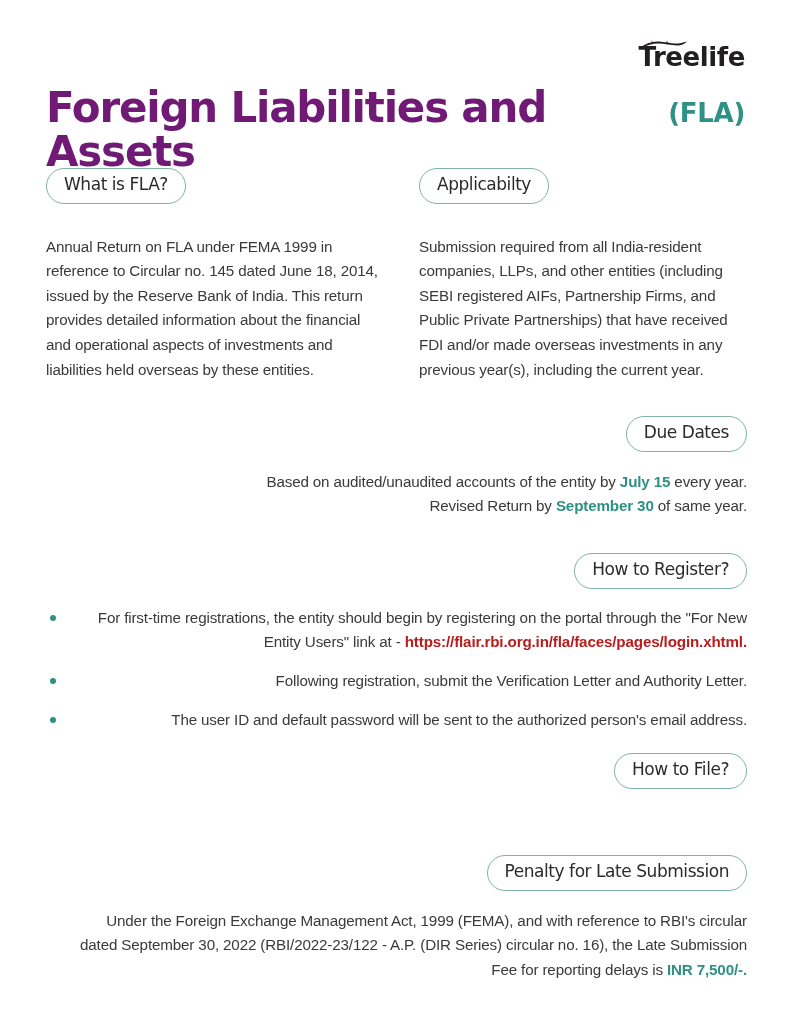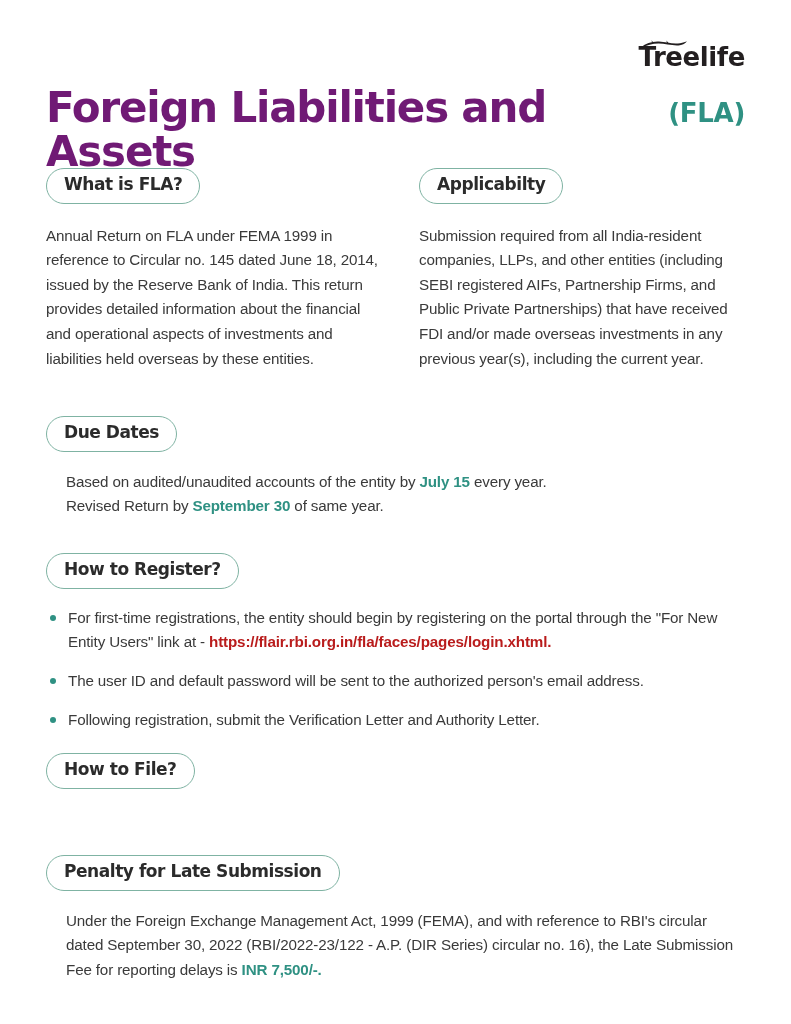--- a/index.html
+++ b/index.html
@@ -80,21 +80,21 @@
   }
 
   
   .pill {
     display: inline-block;
     border: 1.6px solid #7fb3a3;
     border-radius: 999px;
     padding: 6px 17px 8px 17px;
     font-family: "DejaVu Sans", sans-serif;
     font-size: 17px;
-    font-weight: 700;
+    font-weight: 400;
     letter-spacing: -0.45px;
     color: #2b2b2b;
     line-height: 1.15;
     background: #ffffff;
     white-space: nowrap;
   }
 
   
   .body-txt {
     font-size: 15.2px;
@@ -120,28 +120,29 @@
     left: 46px;
     right: 44px;
     display: flex;
     gap: 38px;
   }
   .col {
     width: 335px;
     flex: 0 0 auto;
   }
   .col-body {
-    margin-top: 20px;
+    margin-top: 31px;
   }
 
   
   .section {
     position: absolute;
     left: 46px;
     right: 44px;
+    text-align: right;
   }
   .sec-due      { top: 416px; }
   .sec-register { top: 553px; }
   .sec-file     { top: 753px; }
   .sec-penalty  { top: 855px; }
 
   .sec-body {
     margin-top: 18px;
     margin-left: 20px;
   }
@@ -218,24 +219,24 @@
     </div>
   </div>
 
   <div class="section sec-register">
     <span class="pill">How to Register?</span>
     <ul class="bullets">
       <li>
         <span class="dot"></span><span>For first-time registrations, the entity should begin by registering on the portal through the "For New Entity Users" link at - </span><a class="link" href="#">https://flair.rbi.org.in/fla/faces/pages/login.xhtml.</a>
       </li>
       <li>
-        <span class="dot"></span><span>The user ID and default password will be sent to the authorized person's email address.</span>
+        <span class="dot"></span><span>Following registration, submit the Verification Letter and Authority Letter.</span>
       </li>
       <li>
-        <span class="dot"></span><span>Following registration, submit the Verification Letter and Authority Letter.</span>
+        <span class="dot"></span><span>The user ID and default password will be sent to the authorized person's email address.</span>
       </li>
     </ul>
   </div>
 
   <div class="section sec-file">
     <span class="pill">How to File?</span>
   </div>
 
   <div class="section sec-penalty">
     <span class="pill">Penalty for Late Submission</span>

